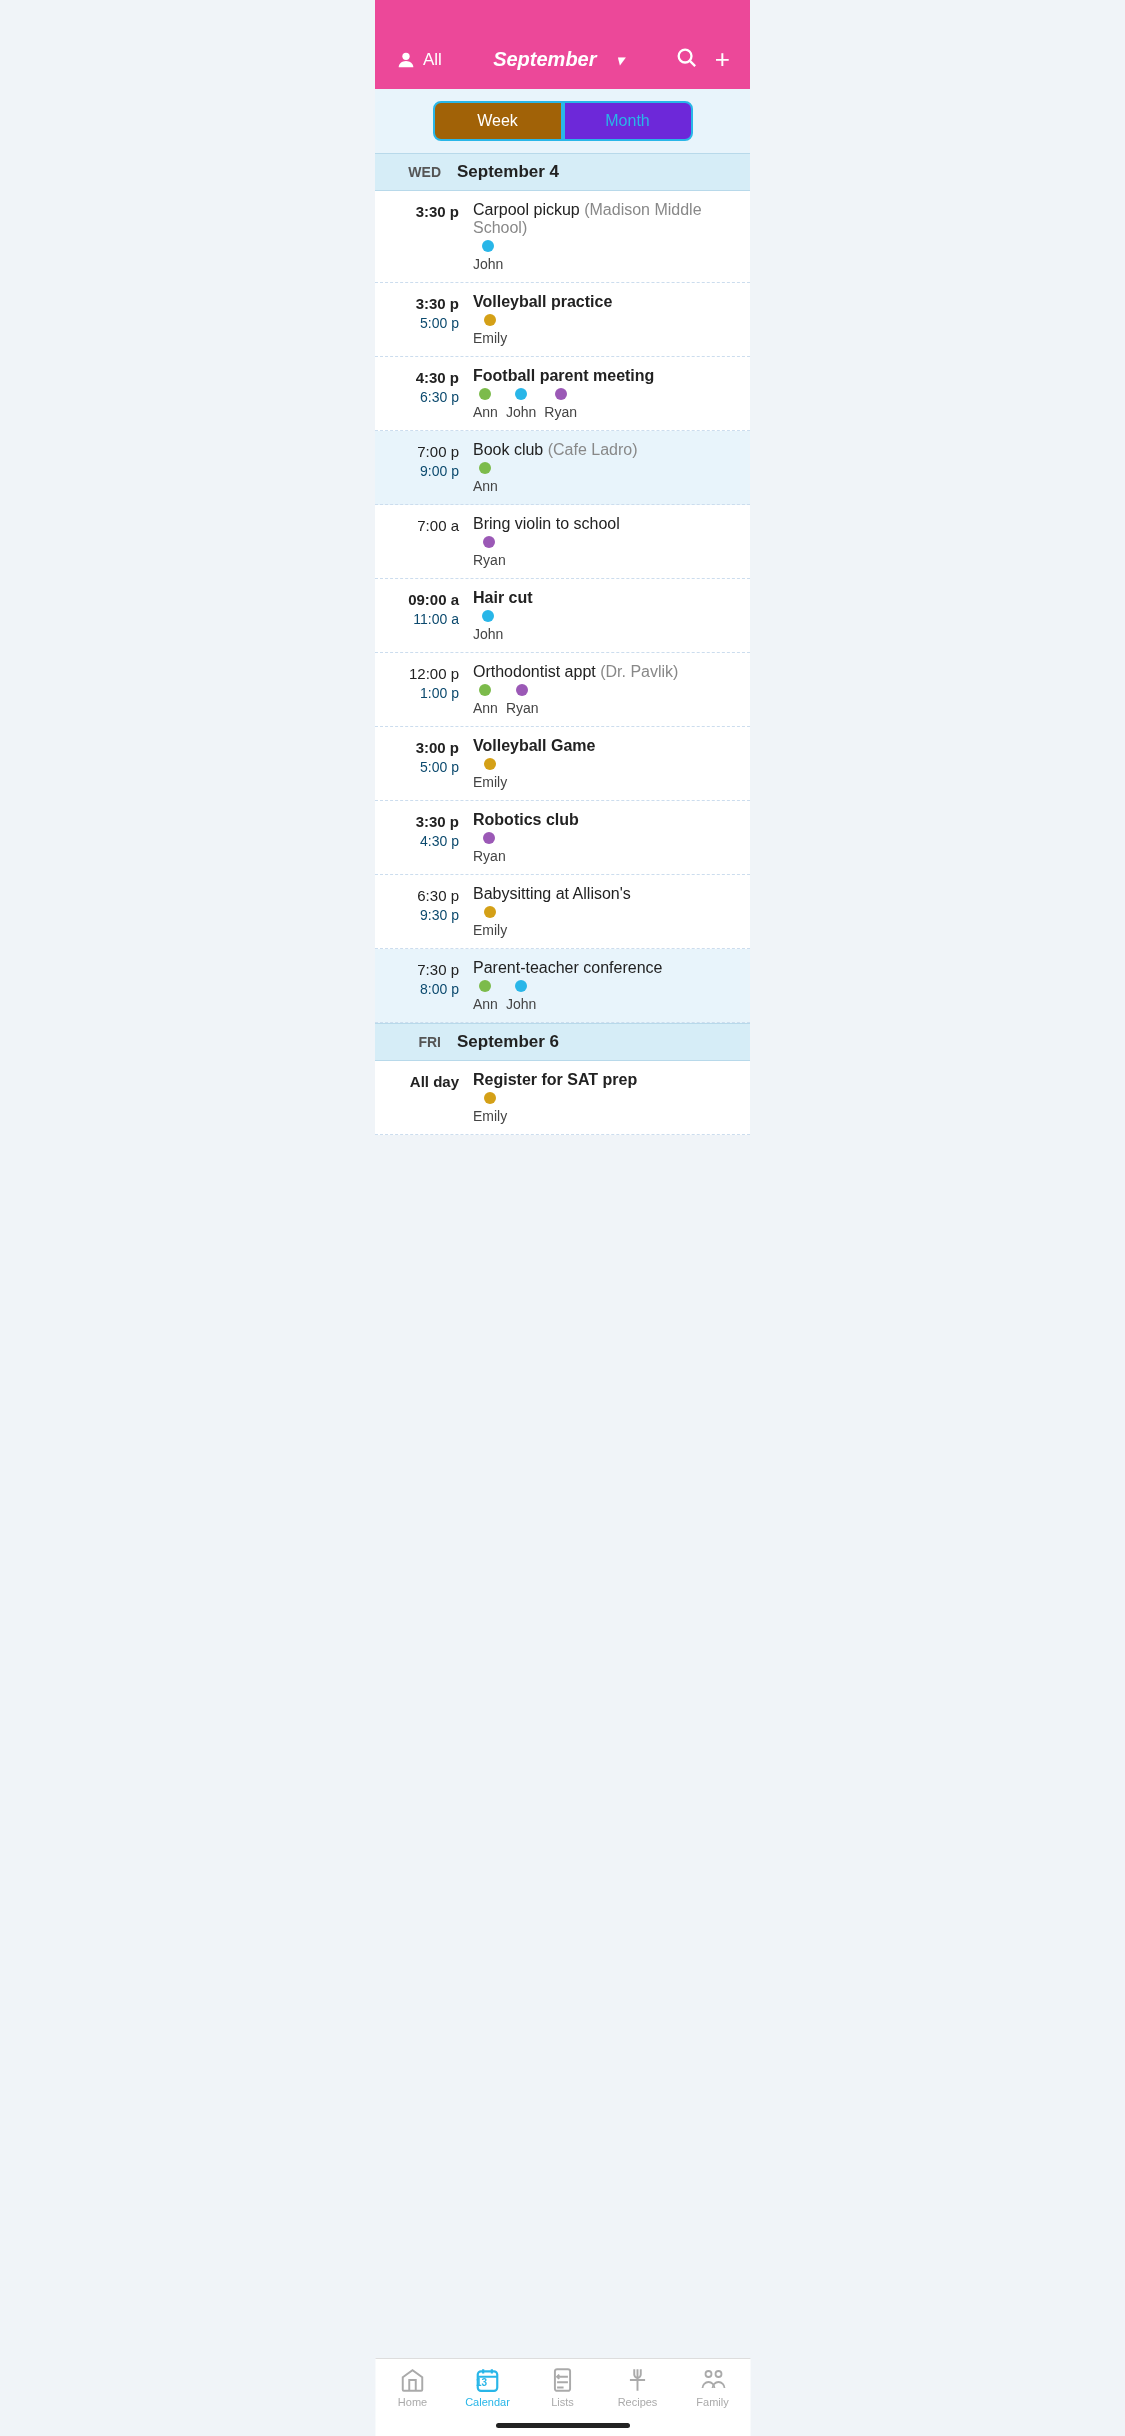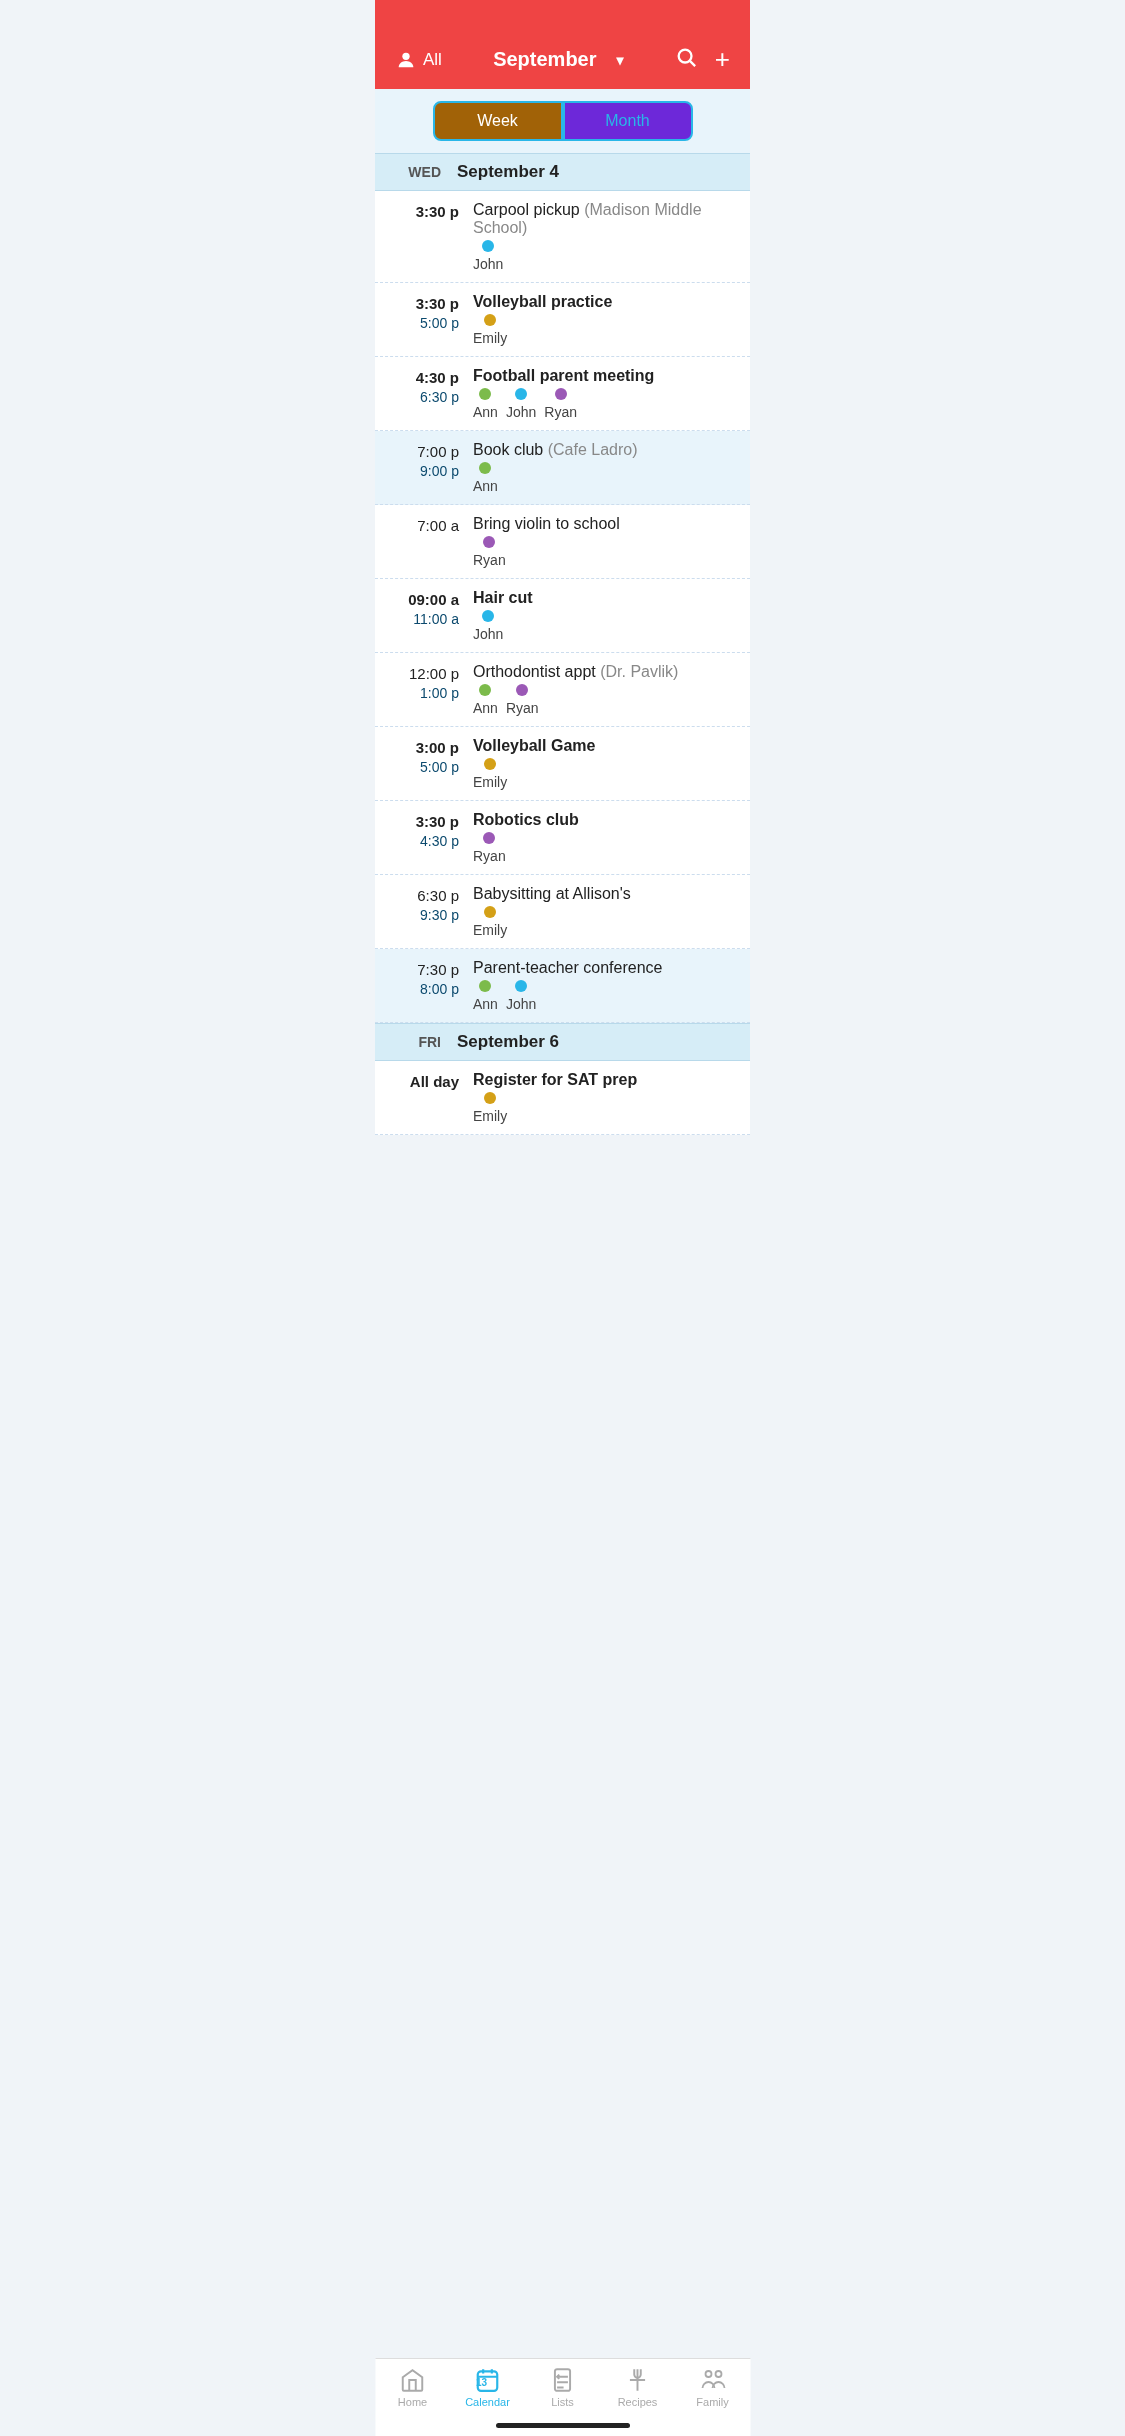--- a/index.html
+++ b/index.html
@@ -9,40 +9,41 @@
       background: #f0f4f8;
       width: 375px;
       min-height: 812px;
       margin: 0 auto;
       overflow-x: hidden;
       position: relative;
     }
 
     
     .header {
-      background: #ef4444;
+      background: #ec4899;
       padding: 44px 20px 14px;
       display: flex;
       align-items: center;
       justify-content: space-between;
     }
     .header-left {
       display: flex;
       align-items: center;
       gap: 6px;
       color: white;
       font-size: 17px;
     }
     .header-center {
       color: white;
       font-size: 20px;
       font-weight: 600;
       display: flex;
       align-items: center;
       gap: 20px;
+      font-style: italic;
     }
     .header-right {
       display: flex;
       align-items: center;
       gap: 18px;
     }
     .icon-btn {
       color: white;
       font-size: 20px;
       cursor: pointer;

